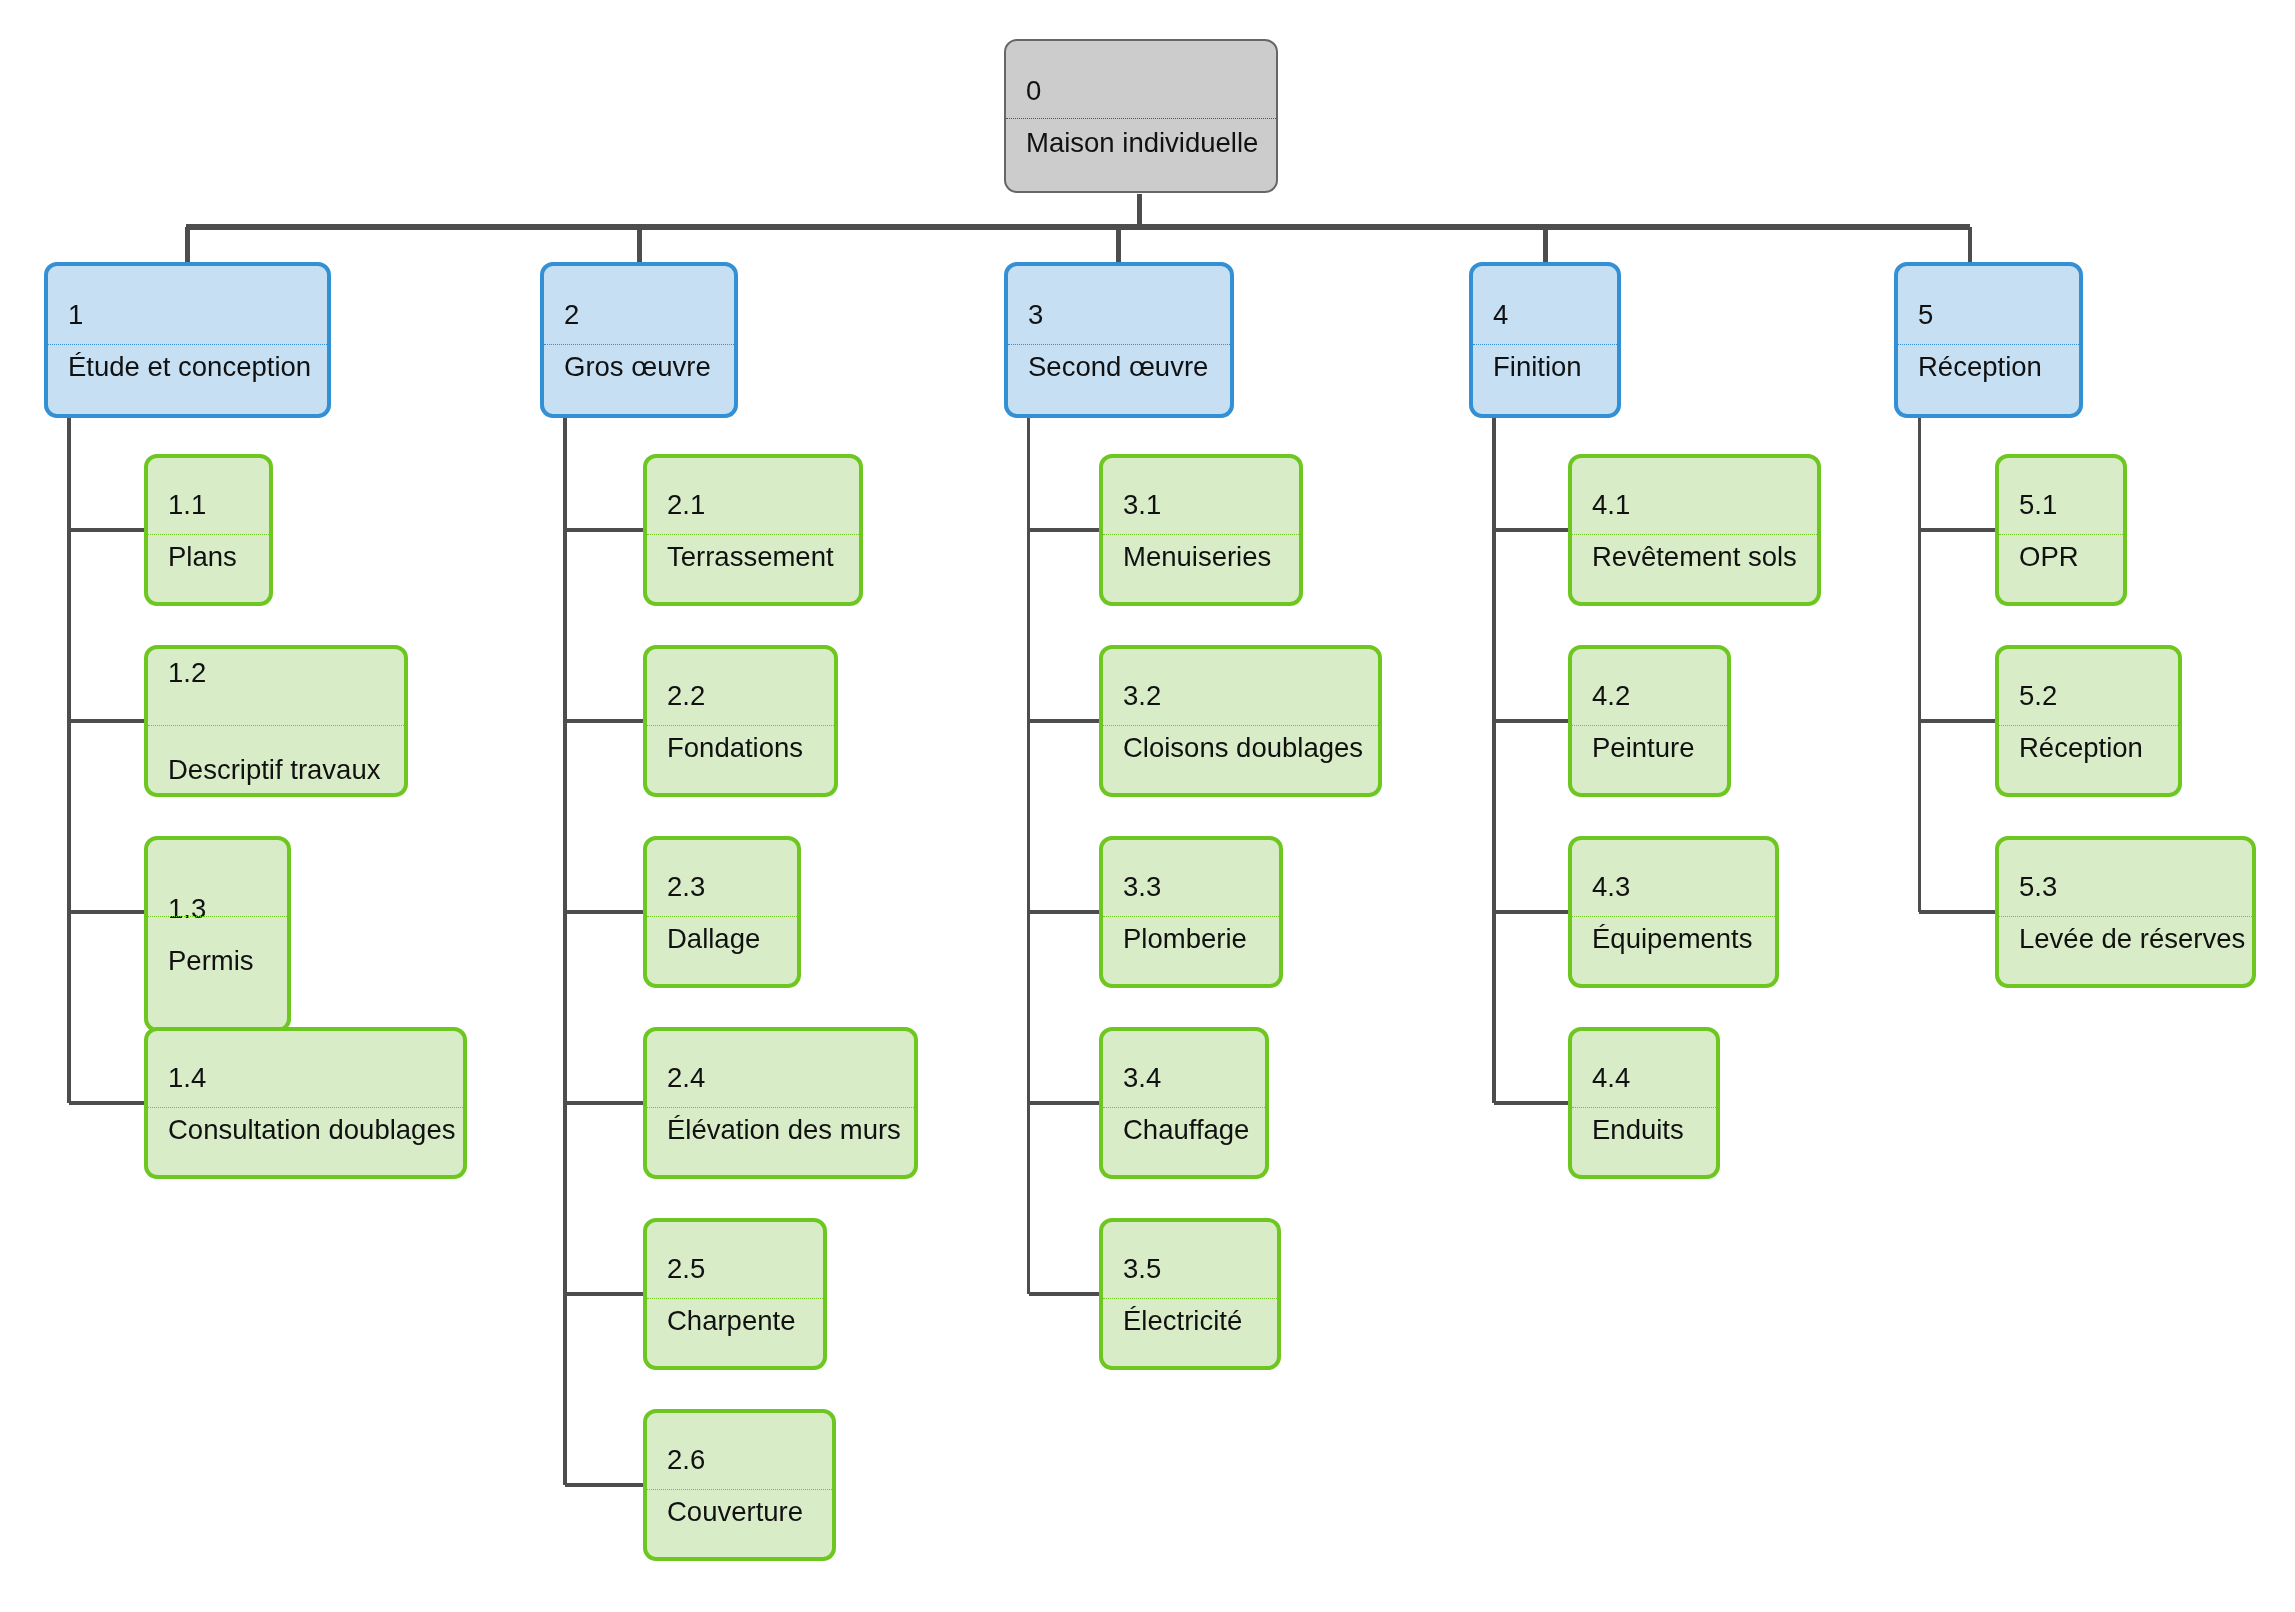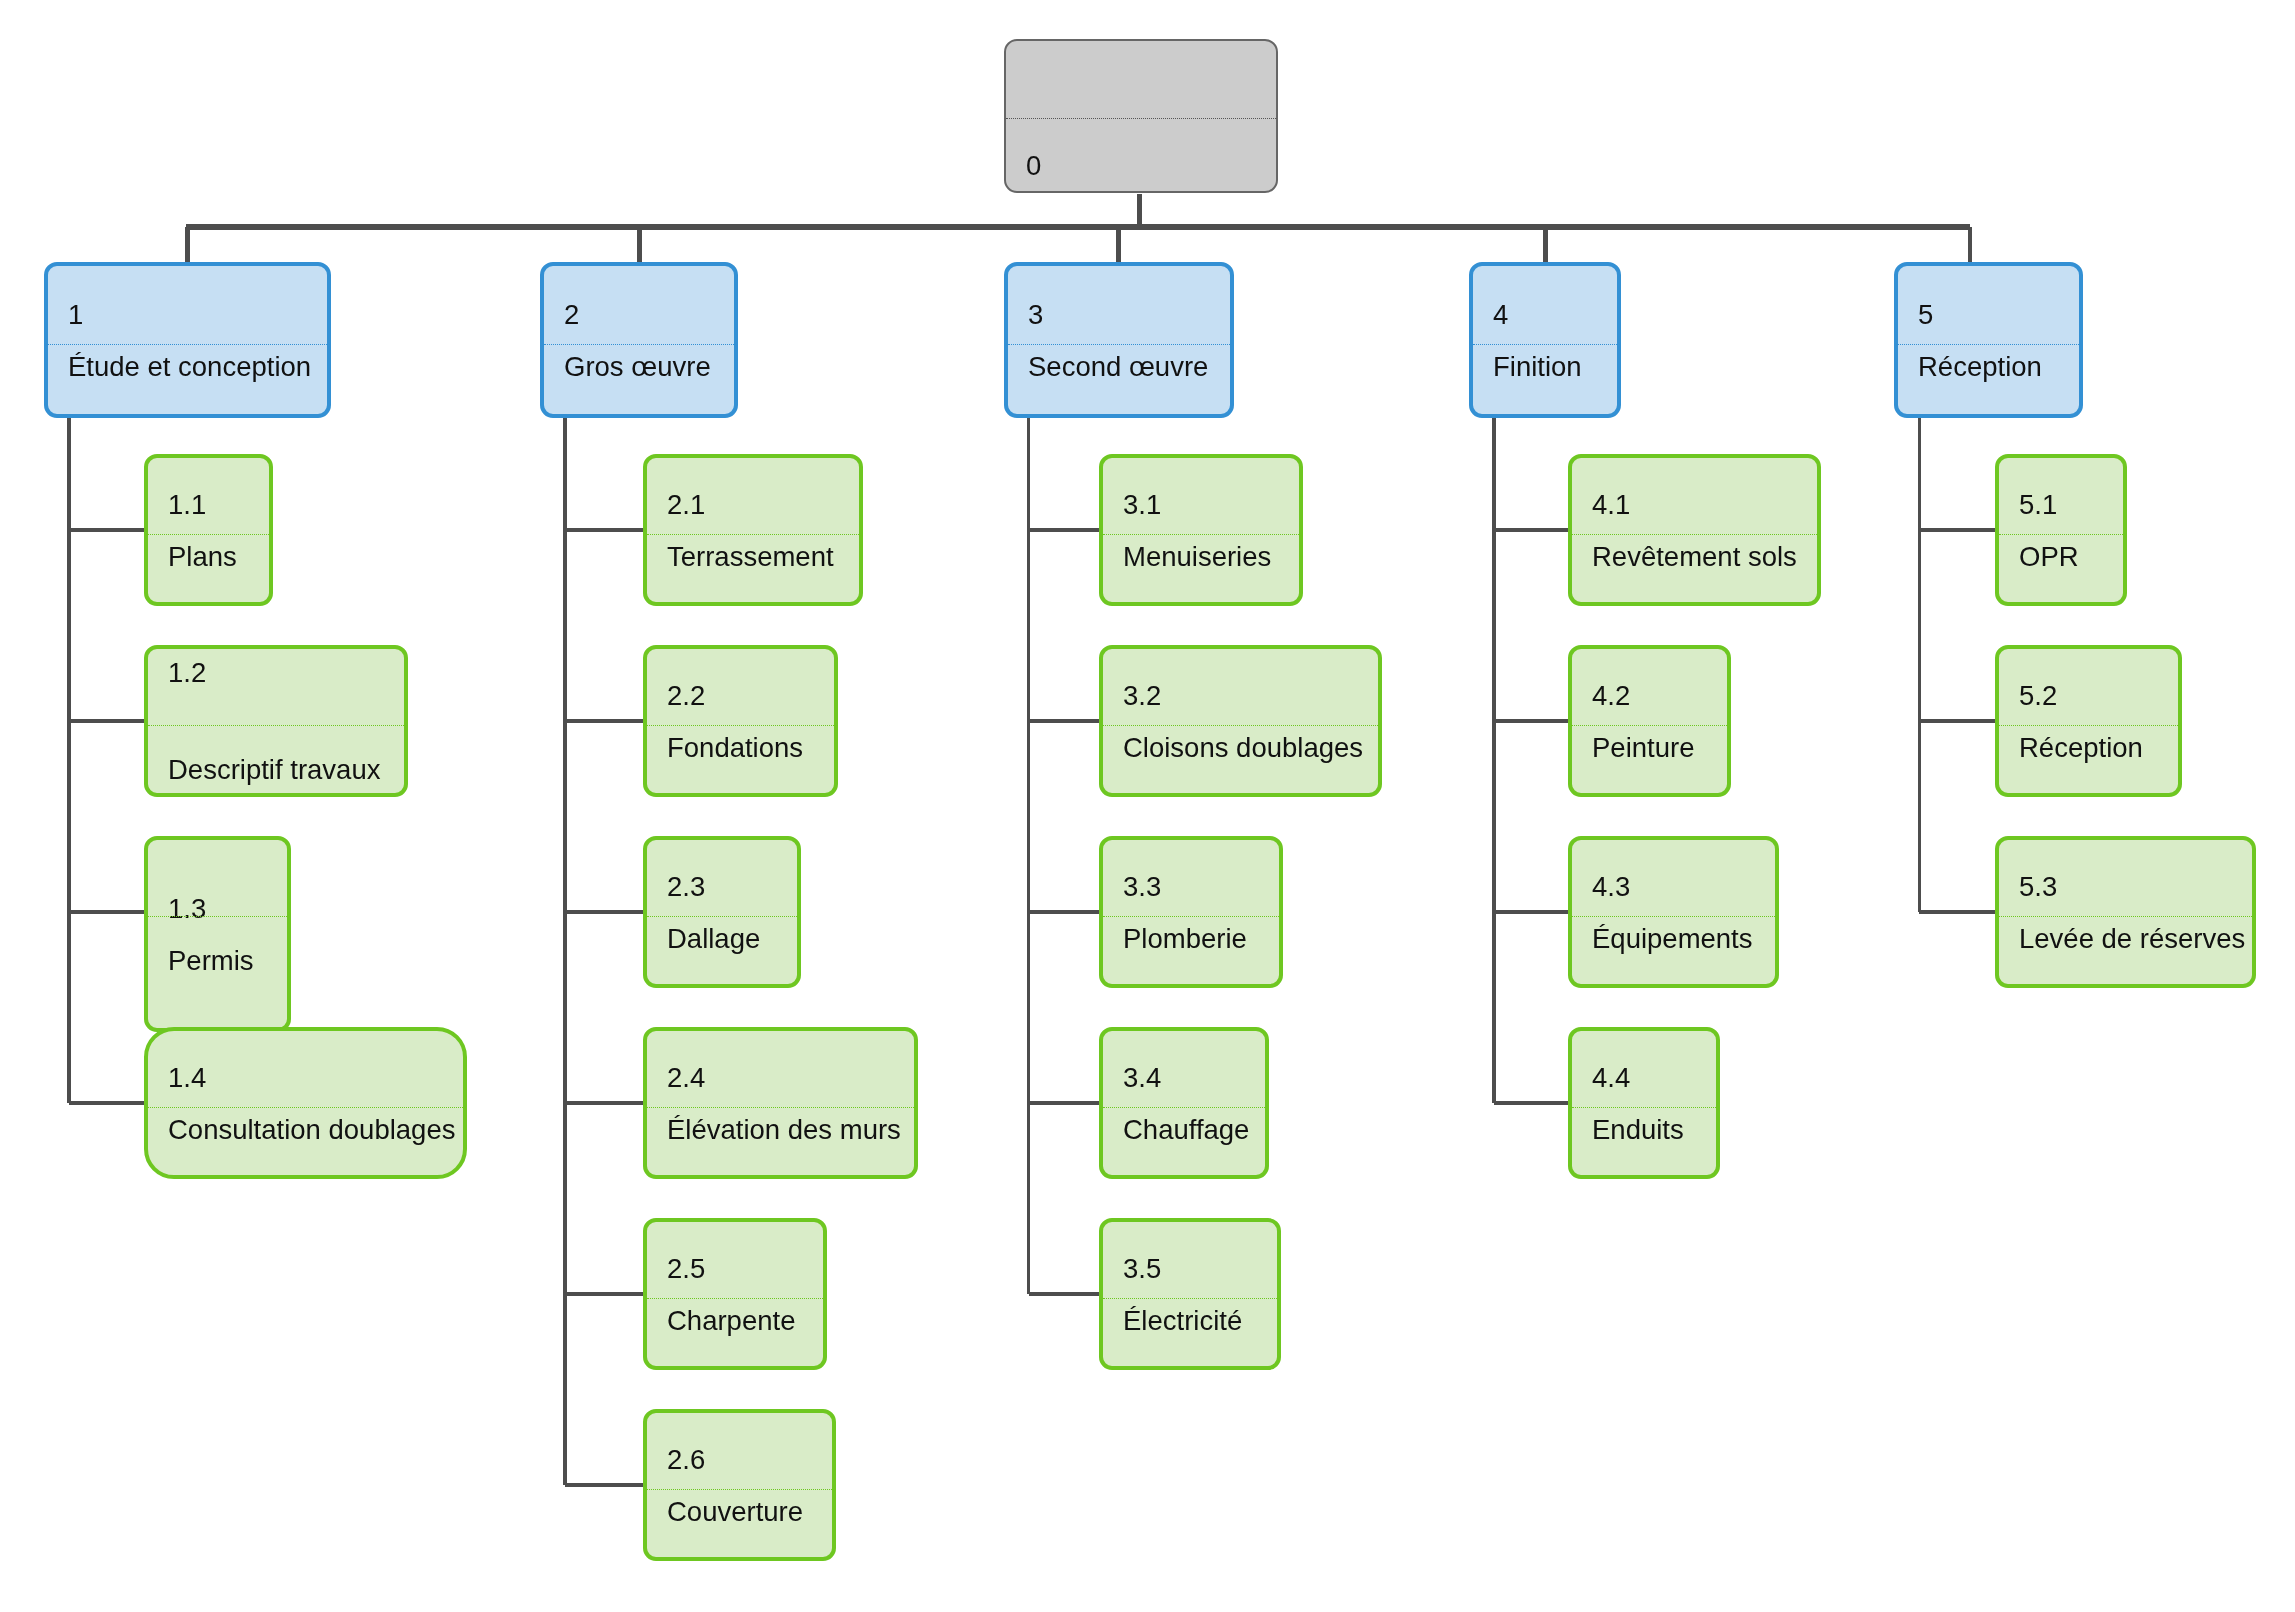--- a/index.html
+++ b/index.html
@@ -118,20 +118,21 @@
       <line x1="2145" y1="247" x2="2145" y2="285" stroke="#4d4d4d" stroke-width="5" shape-rendering="crispEdges"></line>
       <line x1="2090" y1="455" x2="2090" y2="993" stroke="#4d4d4d" stroke-width="4" shape-rendering="crispEdges"></line>
       <line x1="2090" y1="577" x2="2172" y2="577" stroke="#4d4d4d" stroke-width="4" shape-rendering="crispEdges"></line>
       <line x1="2090" y1="785" x2="2172" y2="785" stroke="#4d4d4d" stroke-width="4" shape-rendering="crispEdges"></line>
       <line x1="2090" y1="993" x2="2172" y2="993" stroke="#4d4d4d" stroke-width="4" shape-rendering="crispEdges"></line>
     </svg>
   <div id="nodes">
       <div class="node root" style="left: 1004px; top: 39px; width: 274px; height: 154px;">
         <div class="cell code">0</div>
         <div class="divider" style="top: 77px;"></div>
+        <div class="cell label">Maison individuelle</div>
       </div>
       <div class="node lvl1" style="left: 44px; top: 262px; width: 287px; height: 156px;">
         <div class="cell code">1</div>
         <div class="divider" style="top: 78px;"></div>
         <div class="cell label">Étude et conception</div>
       </div>
       <div class="node leaf" style="left: 144px; top: 454px; width: 129px; height: 152px;">
         <div class="cell code">1.1</div>
         <div class="divider" style="top: 76px;"></div>
         <div class="cell label">Plans</div>
@@ -139,21 +140,21 @@
       <div class="node leaf" style="left: 144px; top: 645px; width: 264px; height: 152px; gap: 44px;">
         <div class="cell code">1.2</div>
         <div class="divider" style="top: 76px;"></div>
         <div class="cell label">Descriptif travaux</div>
       </div>
       <div class="node leaf" style="left: 144px; top: 836px; width: 147px; height: 196px;">
         <div class="cell code">1.3</div>
         <div class="divider" style="top: 76px;"></div>
         <div class="cell label">Permis</div>
       </div>
-      <div class="node leaf" style="left: 144px; top: 1027px; width: 323px; height: 152px; border-radius: 30px;">
+      <div class="node leaf" style="left: 144px; top: 1027px; width: 323px; height: 152px;">
         <div class="cell code">1.4</div>
         <div class="divider" style="top: 76px;"></div>
         <div class="cell label">Consultation doublages</div>
       </div>
       <div class="node lvl1" style="left: 540px; top: 262px; width: 198px; height: 156px;">
         <div class="cell code">2</div>
         <div class="divider" style="top: 78px;"></div>
         <div class="cell label">Gros œuvre</div>
       </div>
       <div class="node leaf" style="left: 643px; top: 454px; width: 220px; height: 152px;">

